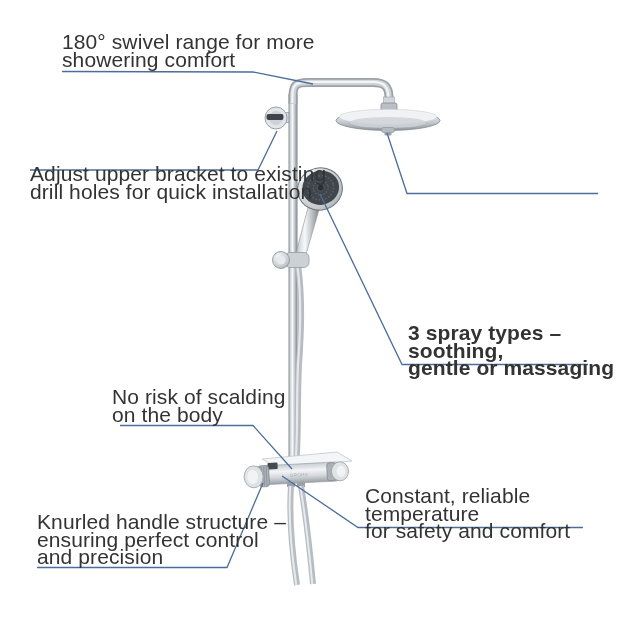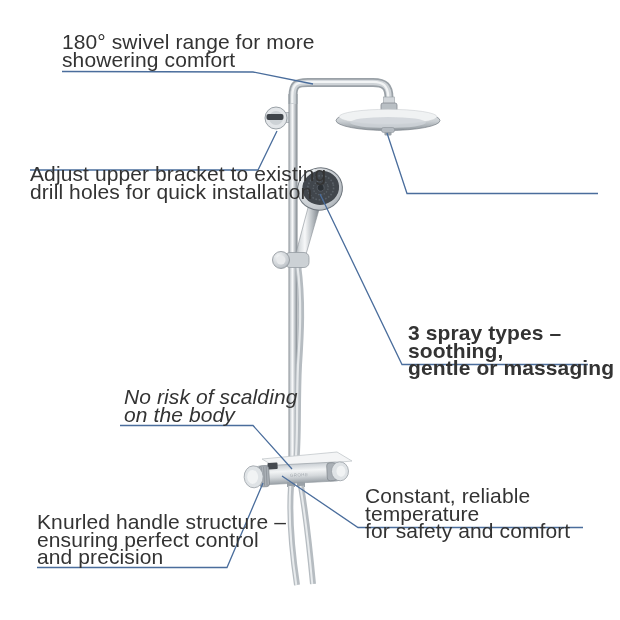--- a/index.html
+++ b/index.html
@@ -147,21 +147,21 @@
   <div class="callout" style="left:62px;top:33px;">180° swivel range for more
 showering comfort</div>
 
   <div class="callout" style="left:30px;top:129px;margin-top:36px;">Adjust upper bracket to existing
 drill holes for quick installation</div>
 
 
   <div class="callout" style="left:408px;top:324px;font-weight:bold;">3 spray types – soothing,
 gentle or massaging</div>
 
-  <div class="callout" style="left:124px;top:388px;font-style:italic;">No risk of scalding
+  <div class="callout" style="left:112px;top:388px;">No risk of scalding
 on the body</div>
 
   <div class="callout" style="left:365px;top:487px;">Constant, reliable temperature
 for safety and comfort</div>
 
   <div class="callout" style="left:37px;top:513px;">Knurled handle structure –
 ensuring perfect control
 and precision</div>
 
 </div>

